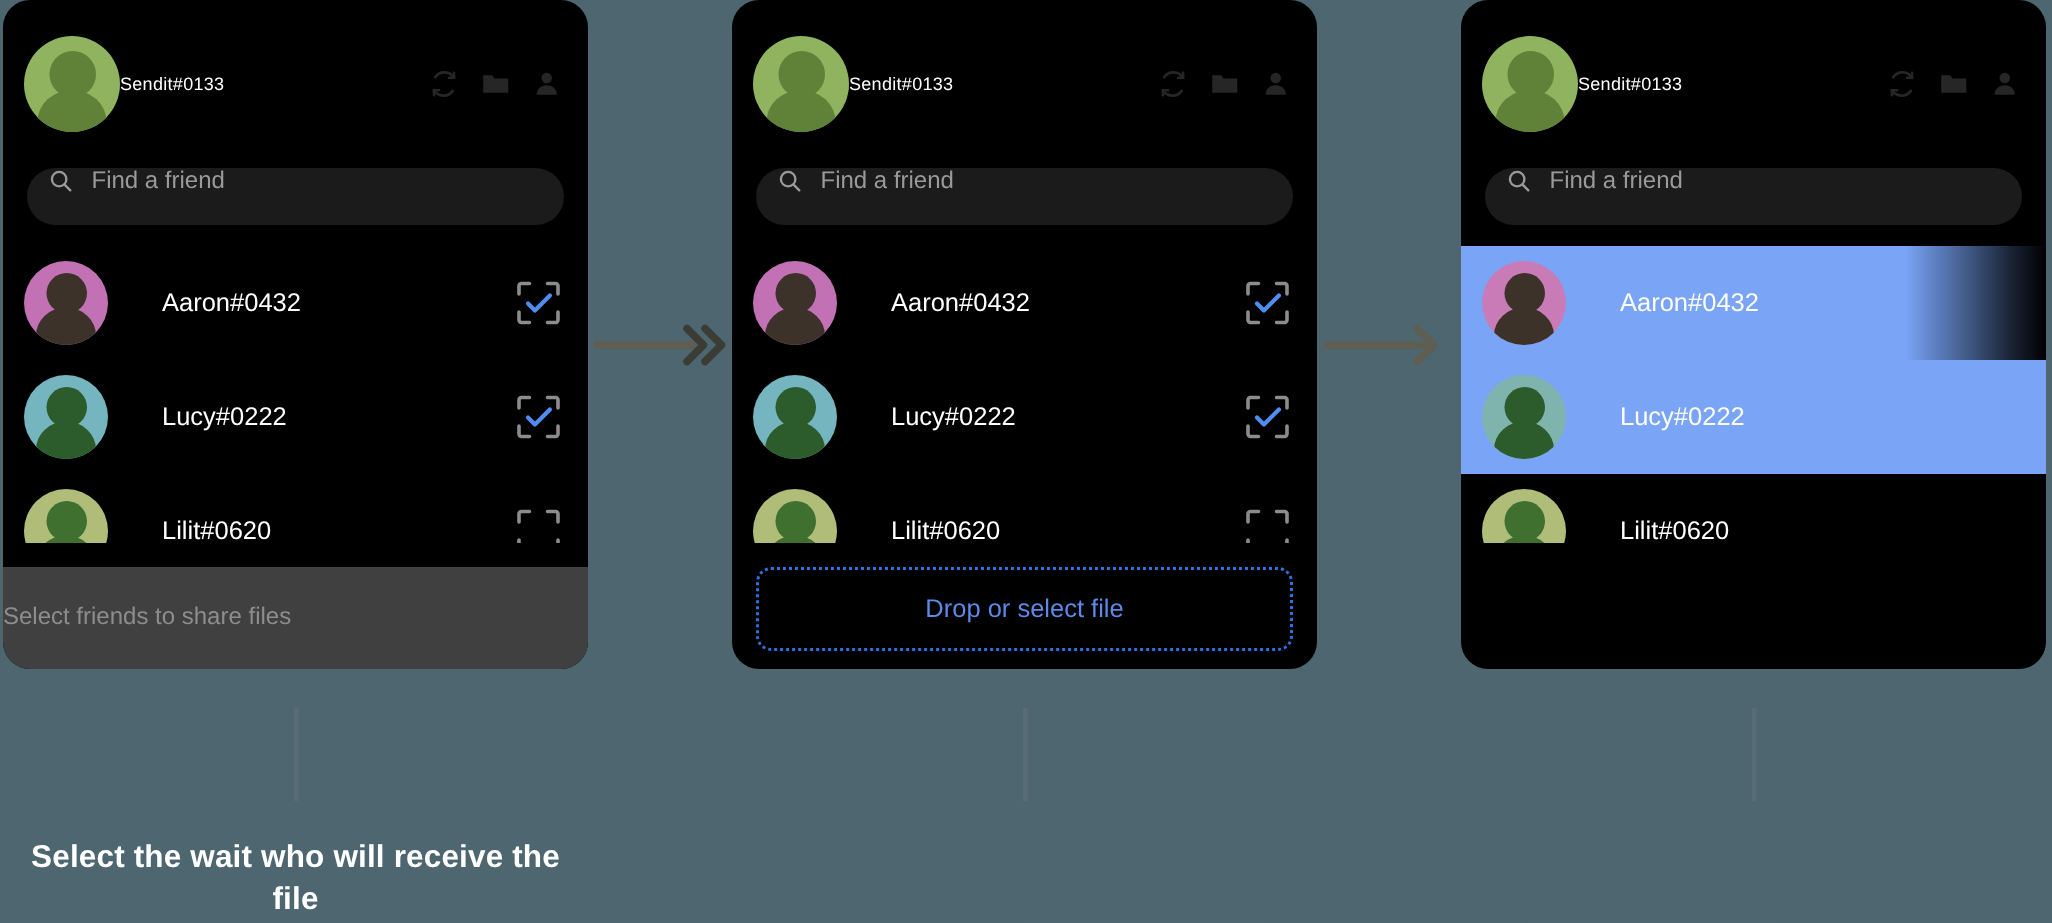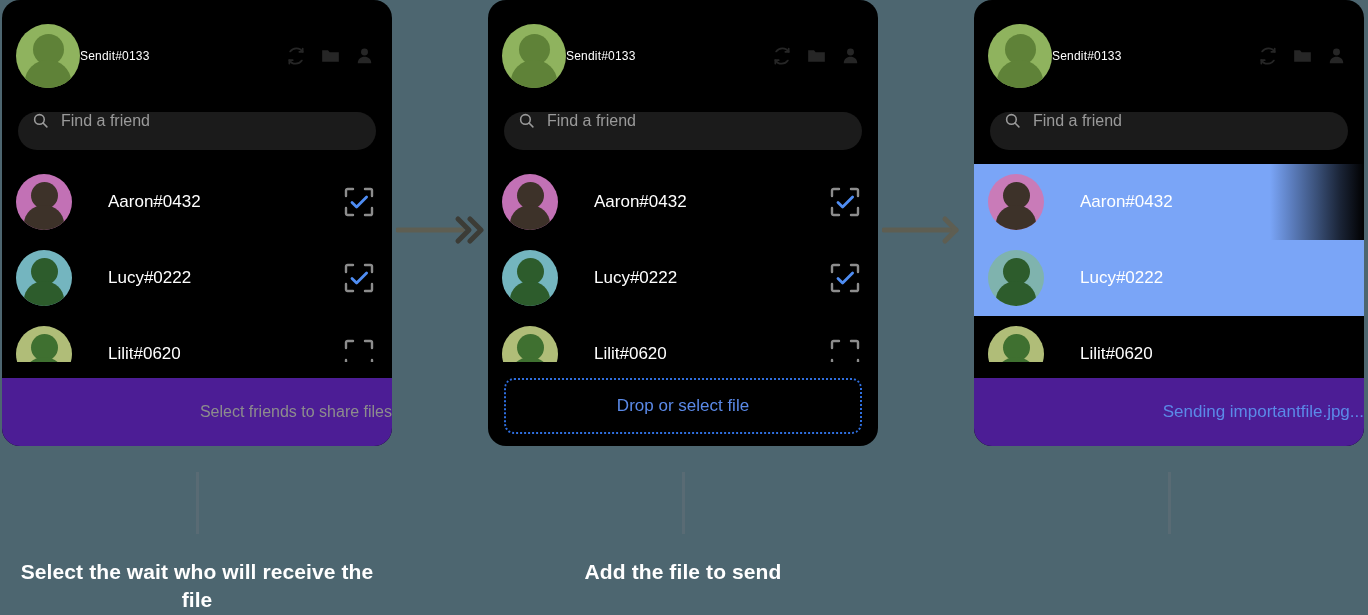--- a/index.html
+++ b/index.html
@@ -145,22 +145,22 @@
 
   
   .panel-footer {
     position: absolute;
     left: 0;
     bottom: 0;
     width: 100%;
     height: 68px;
     display: flex;
     align-items: center;
-    justify-content: flex-end;
-    background: #4c1d95;
+    justify-content: flex-start;
+    background: #404040;
   }
   .footer-hint {
     color: #8d8d8d;
     font-size: 16px;
   }
   .footer-status {
     color: #5b8ae8;
     font-size: 17px;
   }
 
@@ -500,23 +500,20 @@
       <div class="friend-row">
         <div class="avatar avatar-sm" style="background:#b0bd78">
           <div class="head" style="background:#3f7030"></div>
           <div class="body" style="background:#3f7030"></div>
         </div>
         <div class="friend-name">Lilit#0620</div>
       </div>
 
     </div>
 
-    <div class="panel-footer">
-      <span class="footer-status">Sending importantfile.jpg...</span>
-    </div>
   </div>
 
   <div class="arrow a1">
     <svg width="88" height="36" viewBox="0 0 88 36" fill="none">
       <path d="M2 18H66" stroke="#5e5e52" stroke-width="5" stroke-linecap="round"></path>
       <path d="M62 7l11 11-11 11" stroke="#3c3c36" stroke-width="5" stroke-linecap="round" stroke-linejoin="round"></path>
       <path d="M74 7l11 11-11 11" stroke="#3c3c36" stroke-width="5" stroke-linecap="round" stroke-linejoin="round"></path>
     </svg>
   </div>
 
@@ -529,18 +526,17 @@
 
 </div>
 
 <div class="caption-group c1">
   <div class="tick"></div>
   <div class="caption-text">Select the wait who will receive the file</div>
 </div>
 
 <div class="caption-group c2">
   <div class="tick"></div>
-  <div class="caption-text">Add the file to send</div>
 </div>
 
 <div class="caption-group c3">
   <div class="tick"></div>
 </div>
 
 </body></html>

